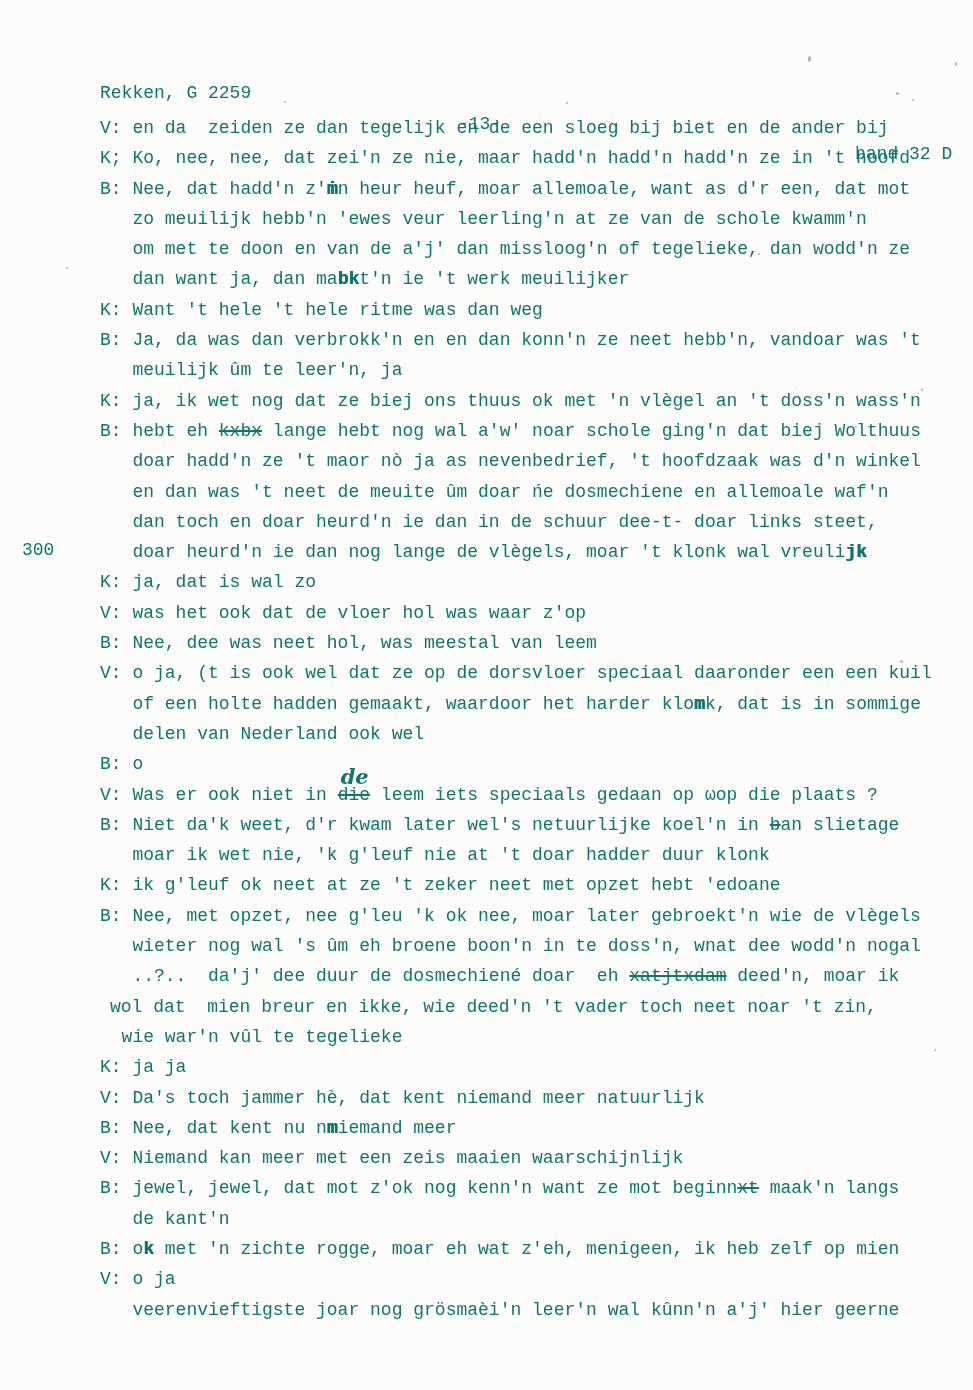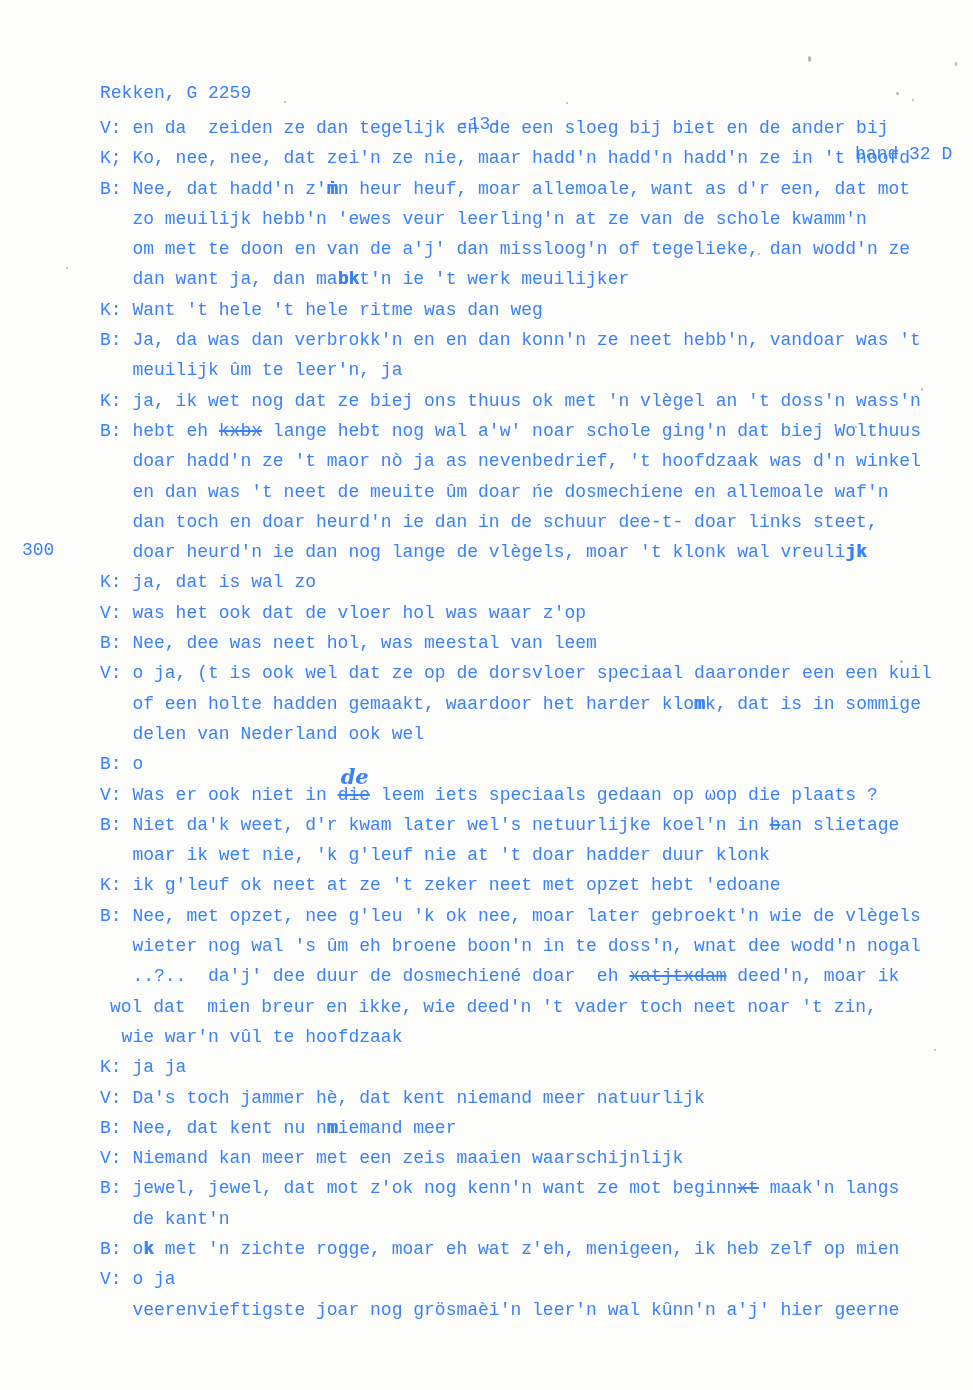--- a/index.html
+++ b/index.html
@@ -8,21 +8,21 @@
   }
   #page {
     position: relative;
     width: 973px;
     height: 1390px;
     background: #fcfcfa;
     overflow: hidden;
     font-family: "Liberation Mono", "DejaVu Sans Mono", monospace;
     font-size: 18px;
     line-height: 30.3px;
-    color: #3b82f6;
+    color: #0f766e;
   }
   #header {
     position: absolute;
     top: 48px; left: 0; right: 0;
     height: 30px;
     white-space: pre;
   }
   .hdr-left   { position: absolute; left: 100px; }
   .hdr-center { position: absolute; left: 458px; }
   .hdr-right  { position: absolute; left: 855px; }
@@ -110,21 +110,21 @@
       <div class="line cont"><span class="text">delen van Nederland ook wel</span></div>
       <div class="line"><span class="speaker">B:</span><span class="text">o</span></div>
       <div class="line"><span class="speaker">V:</span><span class="text">Was er ook niet in <span class="hand">de</span><span class="struck">die</span> leem iets speciaals gedaan op ωop die plaats ?</span></div>
       <div class="line"><span class="speaker">B:</span><span class="text">Niet da'k weet, d'r kwam later wel's netuurlijke koel'n in <span class="struck">b</span>an slietage</span></div>
       <div class="line cont"><span class="text">moar ik wet nie, 'k g'leuf nie at 't doar hadder duur klonk</span></div>
       <div class="line"><span class="speaker">K:</span><span class="text">ik g'leuf ok neet at ze 't zeker neet met opzet hebt 'edoane</span></div>
       <div class="line"><span class="speaker">B:</span><span class="text">Nee, met opzet, nee g'leu 'k ok nee, moar later gebroekt'n wie de vlègels</span></div>
       <div class="line cont"><span class="text">wieter nog wal 's ûm eh broene boon'n in te doss'n, wnat dee wodd'n nogal</span></div>
       <div class="line cont"><span class="text">..?..  da'j' dee duur de dosmechiené doar  eh <span class="struck">xatjtxdam</span> deed'n, moar ik</span></div>
       <div class="line flush"><span class="text">wol dat  mien breur en ikke, wie deed'n 't vader toch neet noar 't zin,</span></div>
-      <div class="line half"><span class="text">wie war'n vûl te hoofdzaak</span></div>
+      <div class="line half"><span class="text">wie war'n vûl te tegelieke</span></div>
       <div class="line"><span class="speaker">K:</span><span class="text">ja ja</span></div>
       <div class="line"><span class="speaker">V:</span><span class="text">Da's toch jammer hè, dat kent niemand meer natuurlijk</span></div>
       <div class="line"><span class="speaker">B:</span><span class="text">Nee, dat kent nu n<span class="ot">m</span>iemand meer</span></div>
       <div class="line"><span class="speaker">V:</span><span class="text">Niemand kan meer met een zeis maaien waarschijnlijk</span></div>
       <div class="line"><span class="speaker">B:</span><span class="text">jewel, jewel, dat mot z'ok nog kenn'n want ze mot beginn<span class="struck">xt</span> maak'n langs</span></div>
       <div class="line cont"><span class="text">de kant'n</span></div>
       <div class="line"><span class="speaker">B:</span><span class="text">o<span class="ot">k</span> met 'n zichte rogge, moar eh wat z'eh, menigeen, ik heb zelf op mien</span></div>
       <div class="line"><span class="speaker">V:</span><span class="text">o ja</span></div>
       <div class="line cont"><span class="text">veerenvieftigste joar nog grösmaèi'n leer'n wal kûnn'n a'j' hier geerne</span></div>
     </div>

